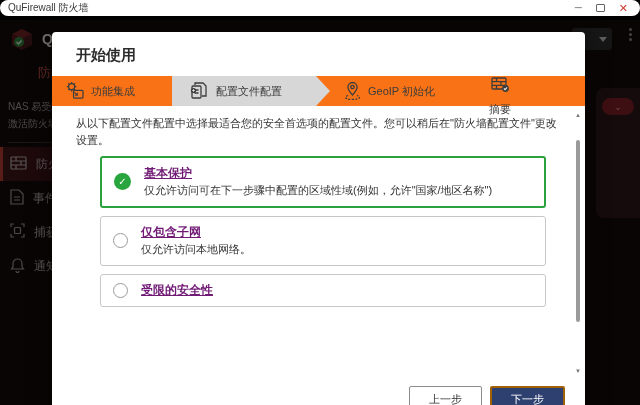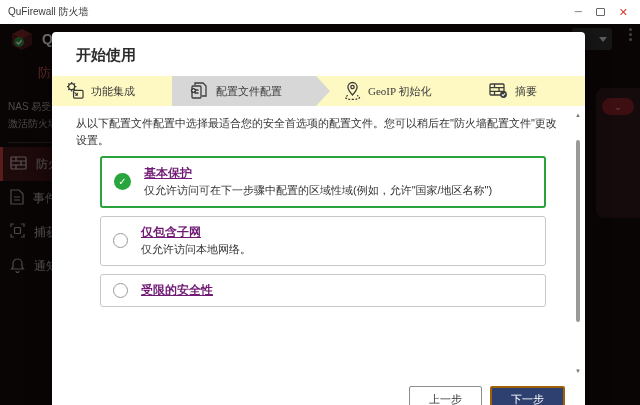--- a/index.html
+++ b/index.html
@@ -1,22 +1,22 @@
 <!DOCTYPE html>
 <html><head>
 <meta charset="utf-8">
 <style>
   * { margin:0; padding:0; box-sizing:border-box; }
   html,body { width:640px; height:405px; overflow:hidden;
     font-family:"Liberation Sans","DejaVu Sans",sans-serif; background:#000; }
   .stage { position:relative; width:640px; height:405px; overflow:hidden; }
 
   
-  .titlebar { position:absolute; top:0; left:0; right:0; height:24px; background:#ffffff;
-    display:flex; align-items:center; padding:0 8px; z-index:40; }
+  .titlebar { position:absolute; top:0; left:0; right:0; height:16px; background:#ffffff;
+    display:flex; align-items:center; padding:0 8px; z-index:40;border-radius:10px; }
   .titlebar .wtitle { font-size:10px; color:#3a3a3a; }
   .win-controls { margin-left:auto; display:flex; align-items:center; gap:14px; padding-right:4px; }
   .wc { font-size:10px; color:#555; line-height:1; cursor:default; }
   .wc-max { width:9px; height:8px; border:1.5px solid #666; border-radius:1px; }
   .wc-close { color:#d23b30; font-weight:bold; font-size:11px; }
 
   
   .app { position:absolute; top:20px; left:0; width:640px; height:385px; background:#140b0b; }
   .app-header { position:relative; height:40px; }
   .logo { position:absolute; left:8px; top:5px; }
@@ -42,25 +42,25 @@
   .sb-item.active { background:#3c1317; box-shadow:inset 3px 0 0 #b03a31; }
   .sb-item svg { flex:0 0 auto; }
 
   .dim { position:absolute; top:20px; left:0; width:640px; height:385px; background:rgba(0,0,0,0.50); z-index:10; }
 
   
   .modal { position:absolute; left:52px; top:32px; width:533px; height:394px; background:#ffffff;
     border-radius:4px; box-shadow:0 6px 24px rgba(0,0,0,0.55); z-index:20; overflow:hidden; }
   .modal-title { padding:14px 24px 11px; font-size:15px; font-weight:bold; color:#2b2b2b; }
 
-  .stepbar { position:relative; height:30px; background:#fef9c3;font-family:Liberation Serif, serif; }
+  .stepbar { position:relative; height:30px; background:#f97316; }
   .step-active-bg { position:absolute; left:120px; top:0; width:158px; height:30px; background:#d7d7d7;
     clip-path:polygon(0 0, calc(100% - 14px) 0, 100% 50%, calc(100% - 14px) 100%, 0 100%); }
   .step { position:absolute; top:0; height:30px; display:flex; align-items:center; gap:7px; font-size:11px; color:#3c3c3c; }
-  .step1 { left:13px; } .step2 { left:138px;gap:8px; } .step3 { left:292px;justify-content:space-between; } .step4 { left:437px; }
+  .step1 { left:13px; } .step2 { left:138px;gap:8px; } .step3 { left:292px;justify-content:space-between; } .step4 { left:437px;flex-direction:column; }
   .step svg { flex:0 0 auto; }
 
   .content { position:relative; padding:9px 24px 0; }
   .intro { width:486px; font-size:11px; color:#333; line-height:1.5; }
 
   .options { margin:8px 0 0 24px; width:446px; }
   .opt { display:flex; align-items:center; gap:13px; border:1px solid #c7c7c7; border-radius:3px;
     padding:7px 12px; margin-bottom:8px; background:#fff; }
   .opt.selected { border:2px solid #2ba23c; }
   .radio { width:15px; height:15px; border-radius:50%; border:1.5px solid #9a9a9a; background:#fff; flex:0 0 auto; }

